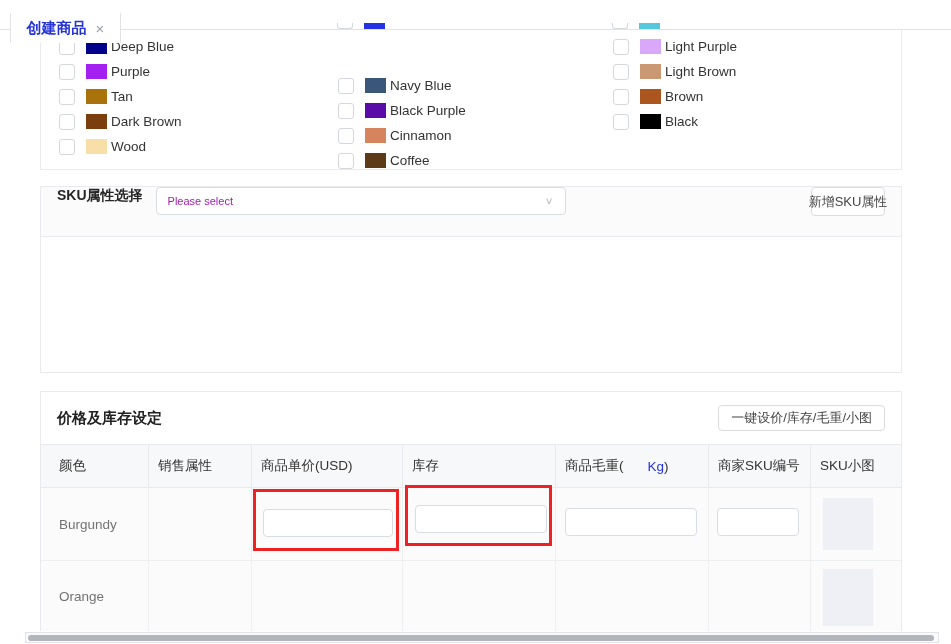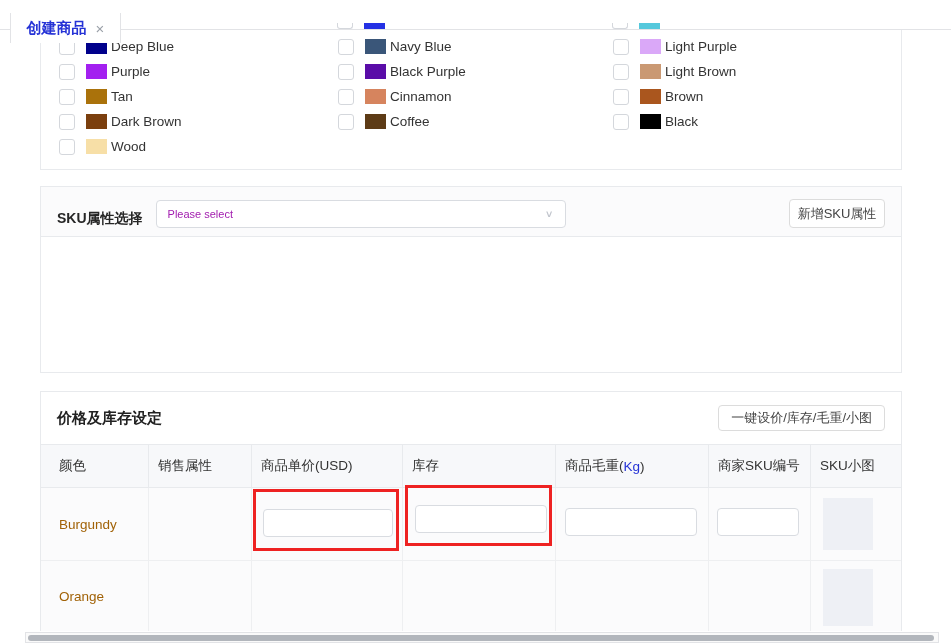--- a/index.html
+++ b/index.html
@@ -16,59 +16,59 @@
 
   
   .sliver { position:absolute; top:23px; height:6px; z-index:2; }
   .sliver-cbx { width:16px; border-left:1px solid #d4d7dc; border-right:1px solid #d4d7dc;
     border-bottom:1px solid #d4d7dc; border-radius:0 0 3px 3px; background:#fff; height:6px; position:absolute; }
   .sliver-swatch { width:21px; height:6px; position:absolute; left:27px; }
 
   
   .sec { position:absolute; left:40px; width:862px; border:1px solid #e8eaed; background:#fff; }
   #sec-colors { top:30px; height:140px; border-top:none; }
-  #sec-sku { top:186px; height:51px; background:#fbfbfc; display:flex; align-items:flex-end; padding:8px 16px; }
+  #sec-sku { top:186px; height:51px; background:#fbfbfc; display:flex; align-items:flex-start; padding:0 16px; }
   #sec-mid { top:237px; height:136px; border-top:none; }
   #sec-price { top:391px; height:240px; }
 
   
   .color-col { position:absolute; top:4px; }
-  #col-0 { left:18px; } #col-1 { left:297px; } #col-2 { left:572px; }
+  #col-0 { left:18px; } #col-1 { left:297px;margin-top:39px; } #col-2 { left:572px; }
   .color-item { display:flex; align-items:center; height:25px; cursor:pointer; }
   .cbx { width:16px; height:16px; border:1px solid #d4d7dc; border-radius:3px; background:#fff; flex:none; }
   .swatch { width:21px; height:15px; margin-left:11px; flex:none; }
   .color-label { margin-left:4px; font-size:13.5px; color:#333; white-space:nowrap; }
 
   
   .sku-label { font-size:14px; font-weight:bold; color:#262626; white-space:nowrap; }
   .select { margin-left:13px; width:410px; height:28px; border:1px solid #d9dce1; border-radius:4px;
     background:#fff; display:flex; align-items:center; padding:0 11px; cursor:pointer; }
   .select-placeholder { color:#a21caf; font-size:11px; flex:1; }
   .select-arrow { color:#c0c4cc; font-size:12px; transform:scaleY(.8); }
   .btn { border:1px solid #dcdcdc; border-radius:4px; background:#fff; color:#444;
     font-size:13px; display:flex; align-items:center; justify-content:center; cursor:pointer;
     font-family:"Liberation Sans", sans-serif; white-space:nowrap; }
-  #add-sku-btn { margin-left:auto; width:96px; height:29px; }
+  #add-sku-btn { margin-left:auto; width:74px; height:29px; }
 
   
   .price-head { height:52px; display:flex; align-items:center; padding:0 16px; }
   .price-title { font-size:15px; font-weight:bold; color:#222; }
   #bulk-btn { margin-left:auto; height:26px; padding:0 12px; }
 
   .ptable { position:absolute; top:52px; left:0; width:860px;
     display:grid; grid-template-columns:108px 103px 151px 153px 153px 102px 90px; }
   .th { height:44px; background:#f7f8fa; border-top:1px solid #e8eaed; border-right:1px solid #e8eaed;
     border-bottom:1px solid #e8eaed; display:flex; align-items:center; padding-left:9px;
     font-size:13.5px; color:#333;text-align:center; }
   .th.first { padding-left:18px; }
   .th.last { border-right:none; }
   .td { position:relative; background:#fbfbfc; border-right:1px solid #eeeff1; border-bottom:1px solid #eeeff1; }
   .td.last { border-right:none; }
   .r1 { height:73px; } .r2 { height:70px; border-bottom:none; }
-  .name-cell { display:flex; align-items:center; padding-left:18px; font-size:13.5px; color:#a16207; }
+  .name-cell { display:flex; align-items:center; padding-left:18px; font-size:13.5px; color:#737373; }
   .inp { position:absolute; height:28px; border:1px solid #d9dce1; border-radius:4px; background:#fff; }
   .inp.price  { left:11px; top:21px; width:130px; }
   .inp.stock  { left:12px; top:17px; width:132px; }
   .inp.weight { left:9px;  top:20px; width:132px; }
   .inp.code   { left:8px;  top:20px; width:82px;  }
   .thumb { position:absolute; left:12px; background:#eef0f5; }
   .r1 .thumb { top:10px; width:50px; height:52px; }
   .r2 .thumb { top:8px;  width:50px; height:57px; }
 
   .hl-box { position:absolute; border:3px solid #ee2222; z-index:4; pointer-events:none; }
@@ -188,21 +188,21 @@
 <div class="sec" id="sec-price">
   <div class="price-head">
     <span class="price-title">价格及库存设定</span>
     <div class="btn" id="bulk-btn">一键设价/库存/毛重/小图</div>
   </div>
   <div class="ptable" id="ptable">
       <div class="th first">颜色</div>
       <div class="th">销售属性</div>
       <div class="th">商品单价(USD)</div>
       <div class="th">库存</div>
-      <div class="th">商品毛重(<span style="color: rgb(38, 51, 214);">Kg</span>)</div>
+      <div class="th">商品毛重(<span style="color: rgb(38, 51, 214); margin-left: 24px;">Kg</span>)</div>
       <div class="th">商家SKU编号</div>
       <div class="th last">SKU小图</div>
       <div class="td r1 name-cell">Burgundy</div>
       <div class="td r1"></div>
       <div class="td r1">
         <div class="inp price"></div>
       </div>
       <div class="td r1">
         <div class="inp stock"></div>
       </div>

